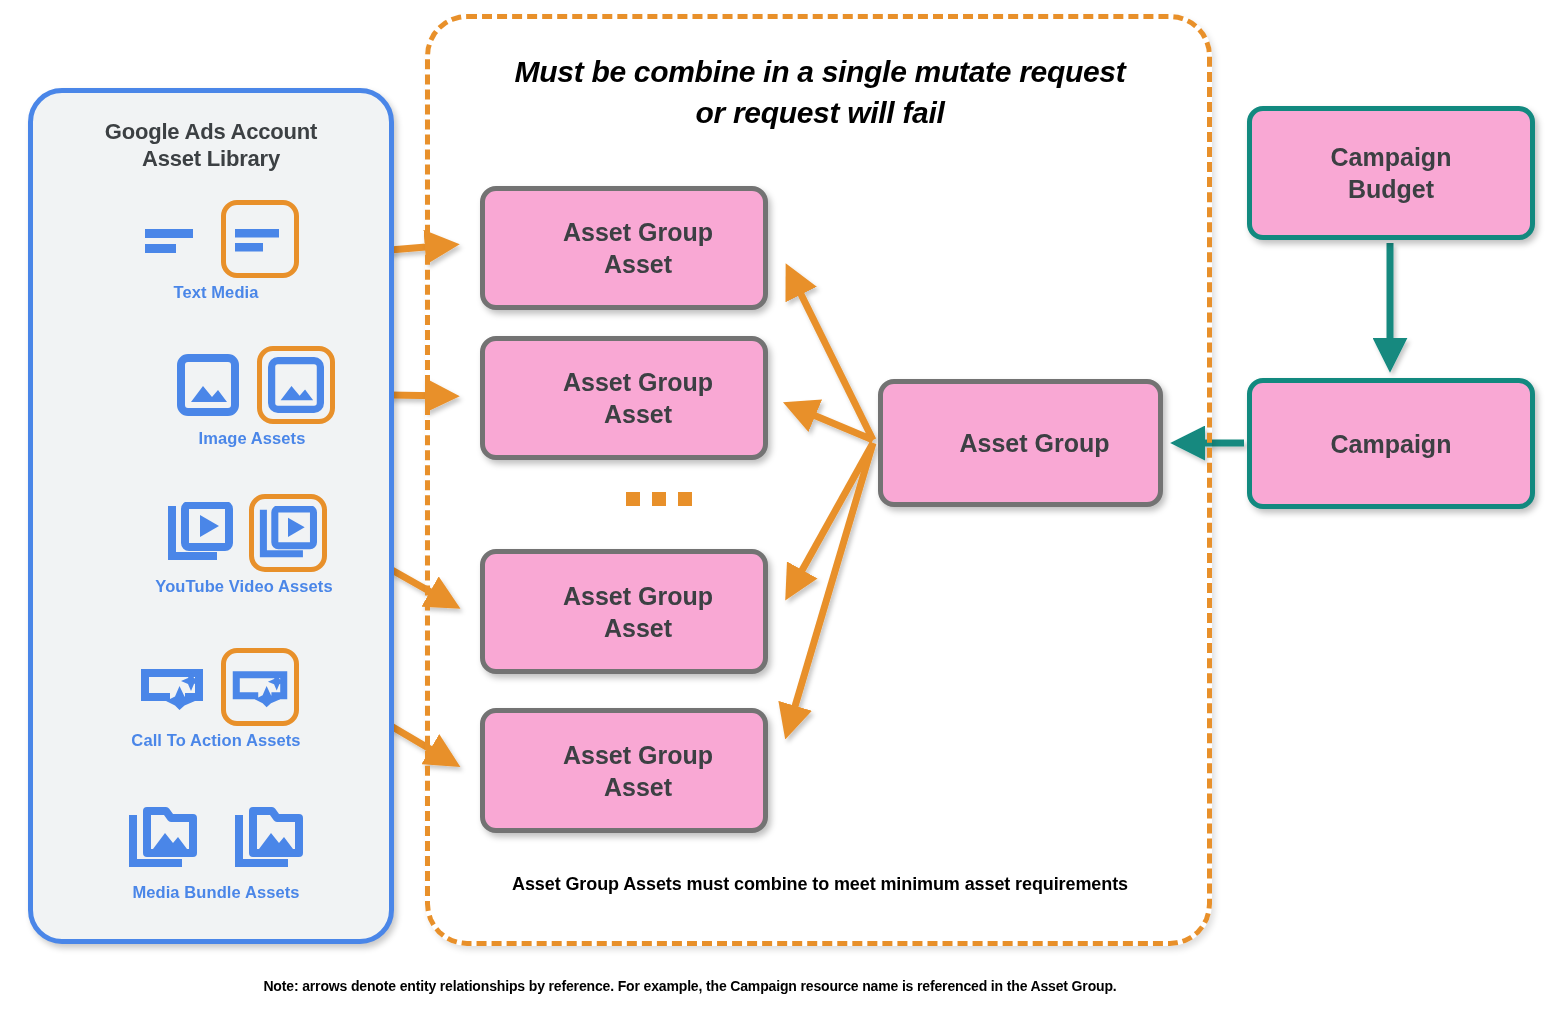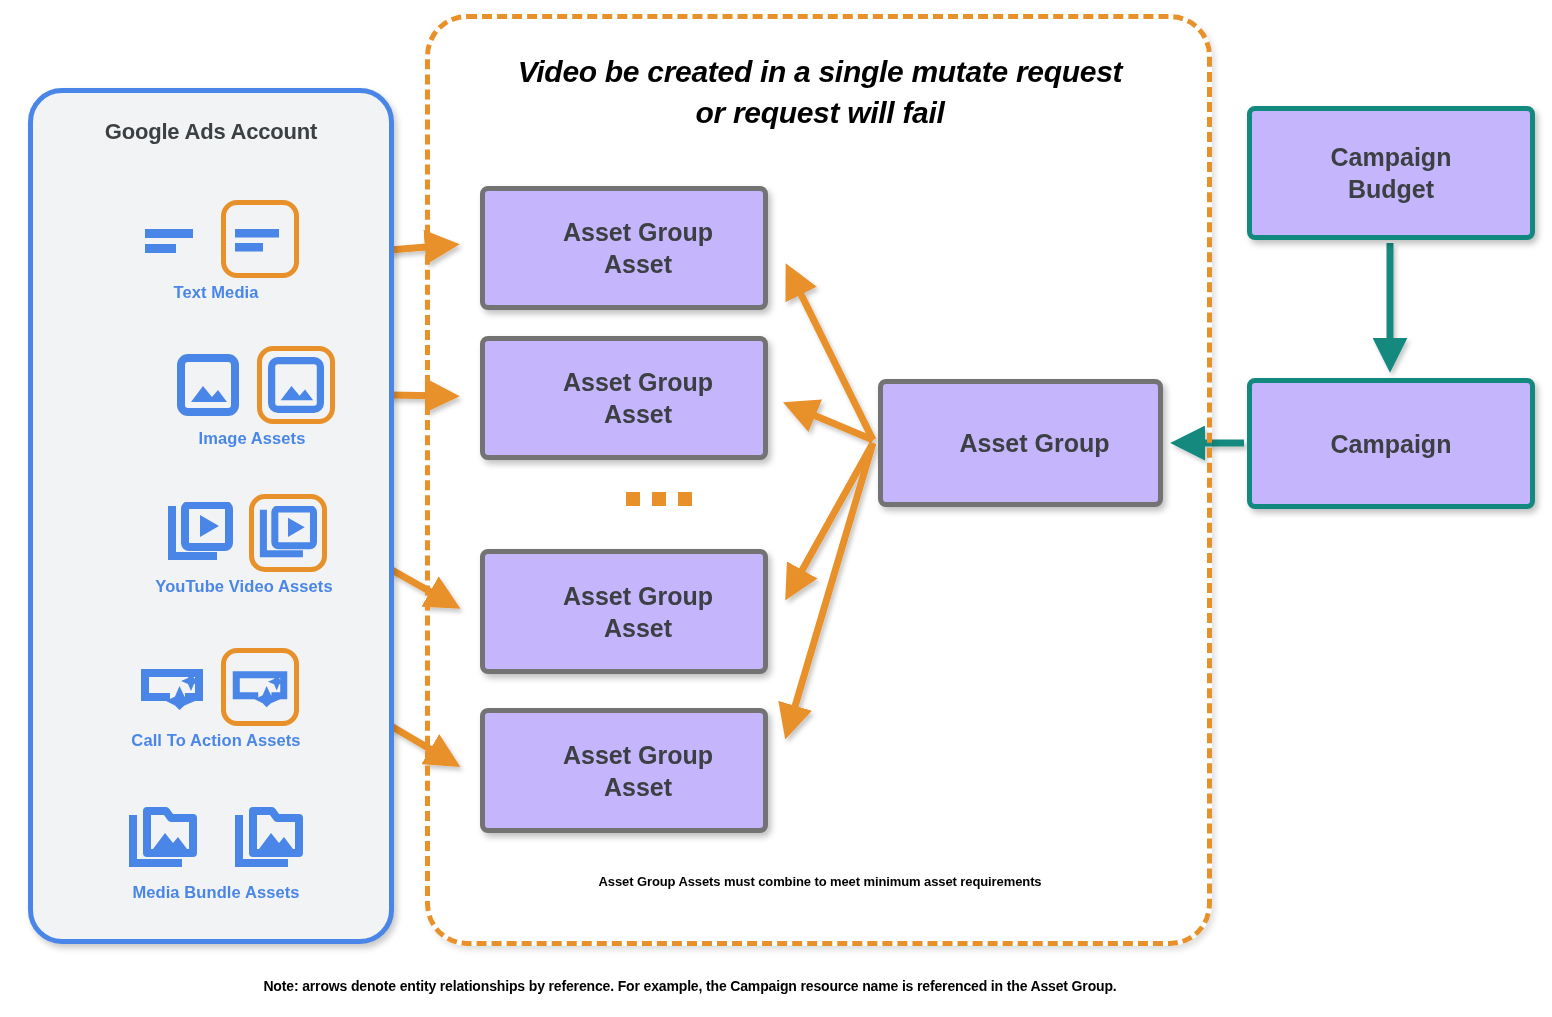--- a/index.html
+++ b/index.html
@@ -101,32 +101,32 @@
     line-height: 1.35;
     color: #000000;
     letter-spacing: -0.3px;
   }
   .mutate-footnote {
     position: absolute;
     left: 440px;
     top: 874px;
     width: 760px;
     text-align: center;
-    font-size: 13px;
+    font-size: 18px;
     font-weight: bold;
     color: #000000;
     letter-spacing: -0.1px;
   }
 
   
   .node {
     position: absolute;
-    background: #c4b5fd;
+    background: #f9a8d4;
     box-sizing: border-box;
-    border-radius: 8px;
+    border-radius: 16px;
     display: flex;
     align-items: center;
     justify-content: center;
     text-align: center;
     font-size: 25px;
     font-weight: bold;
     line-height: 1.28;
     color: #3c4043;
     box-shadow: 3px 4px 6px rgba(0,0,0,0.25);
   }
@@ -216,20 +216,21 @@
 
       <path d="M 1390,243 L 1390,363" marker-end="url(#arw-teal)"></path>
 
       <path d="M 1244,443 L 1180,443" marker-end="url(#arw-teal)"></path>
     </g>
   </svg>
 
   <div class="library-panel">
     <div class="library-title">
       <div>Google Ads Account</div>
+      <div>Asset Library</div>
     </div>
 
     <div class="asset-row" style="top:100px;">
       <div class="asset-row-icons">
         <div class="icon-slot">
           <svg width="58" height="46" viewBox="0 0 58 46">
             <rect x="2" y="13" width="48" height="9" fill="#4a86e8"></rect>
             <rect x="2" y="28" width="31" height="9" fill="#4a86e8"></rect>
           </svg>
         </div>
@@ -318,21 +319,21 @@
             <path d="M25 42 L37 26 L45 36 L50 30 L59 42 Z" fill="#4a86e8"></path>
           </svg>
         </div>
       </div>
       <div class="asset-row-label">Media Bundle  Assets</div>
     </div>
   </div>
 
   <div class="mutate-box"></div>
   <div class="mutate-title">
-    <div>Video be created in a single mutate request</div>
+    <div>Must be combine in a single mutate request</div>
     <div>or request will fail</div>
   </div>
   <div class="mutate-footnote">Asset Group Assets must combine to meet minimum asset requirements</div>
 
   <div class="node orange aga1">
     <span style="white-space:pre-line;">Asset Group
 Asset</span>
   </div>
   <div class="node orange aga2">
     <span style="white-space:pre-line;">Asset Group

